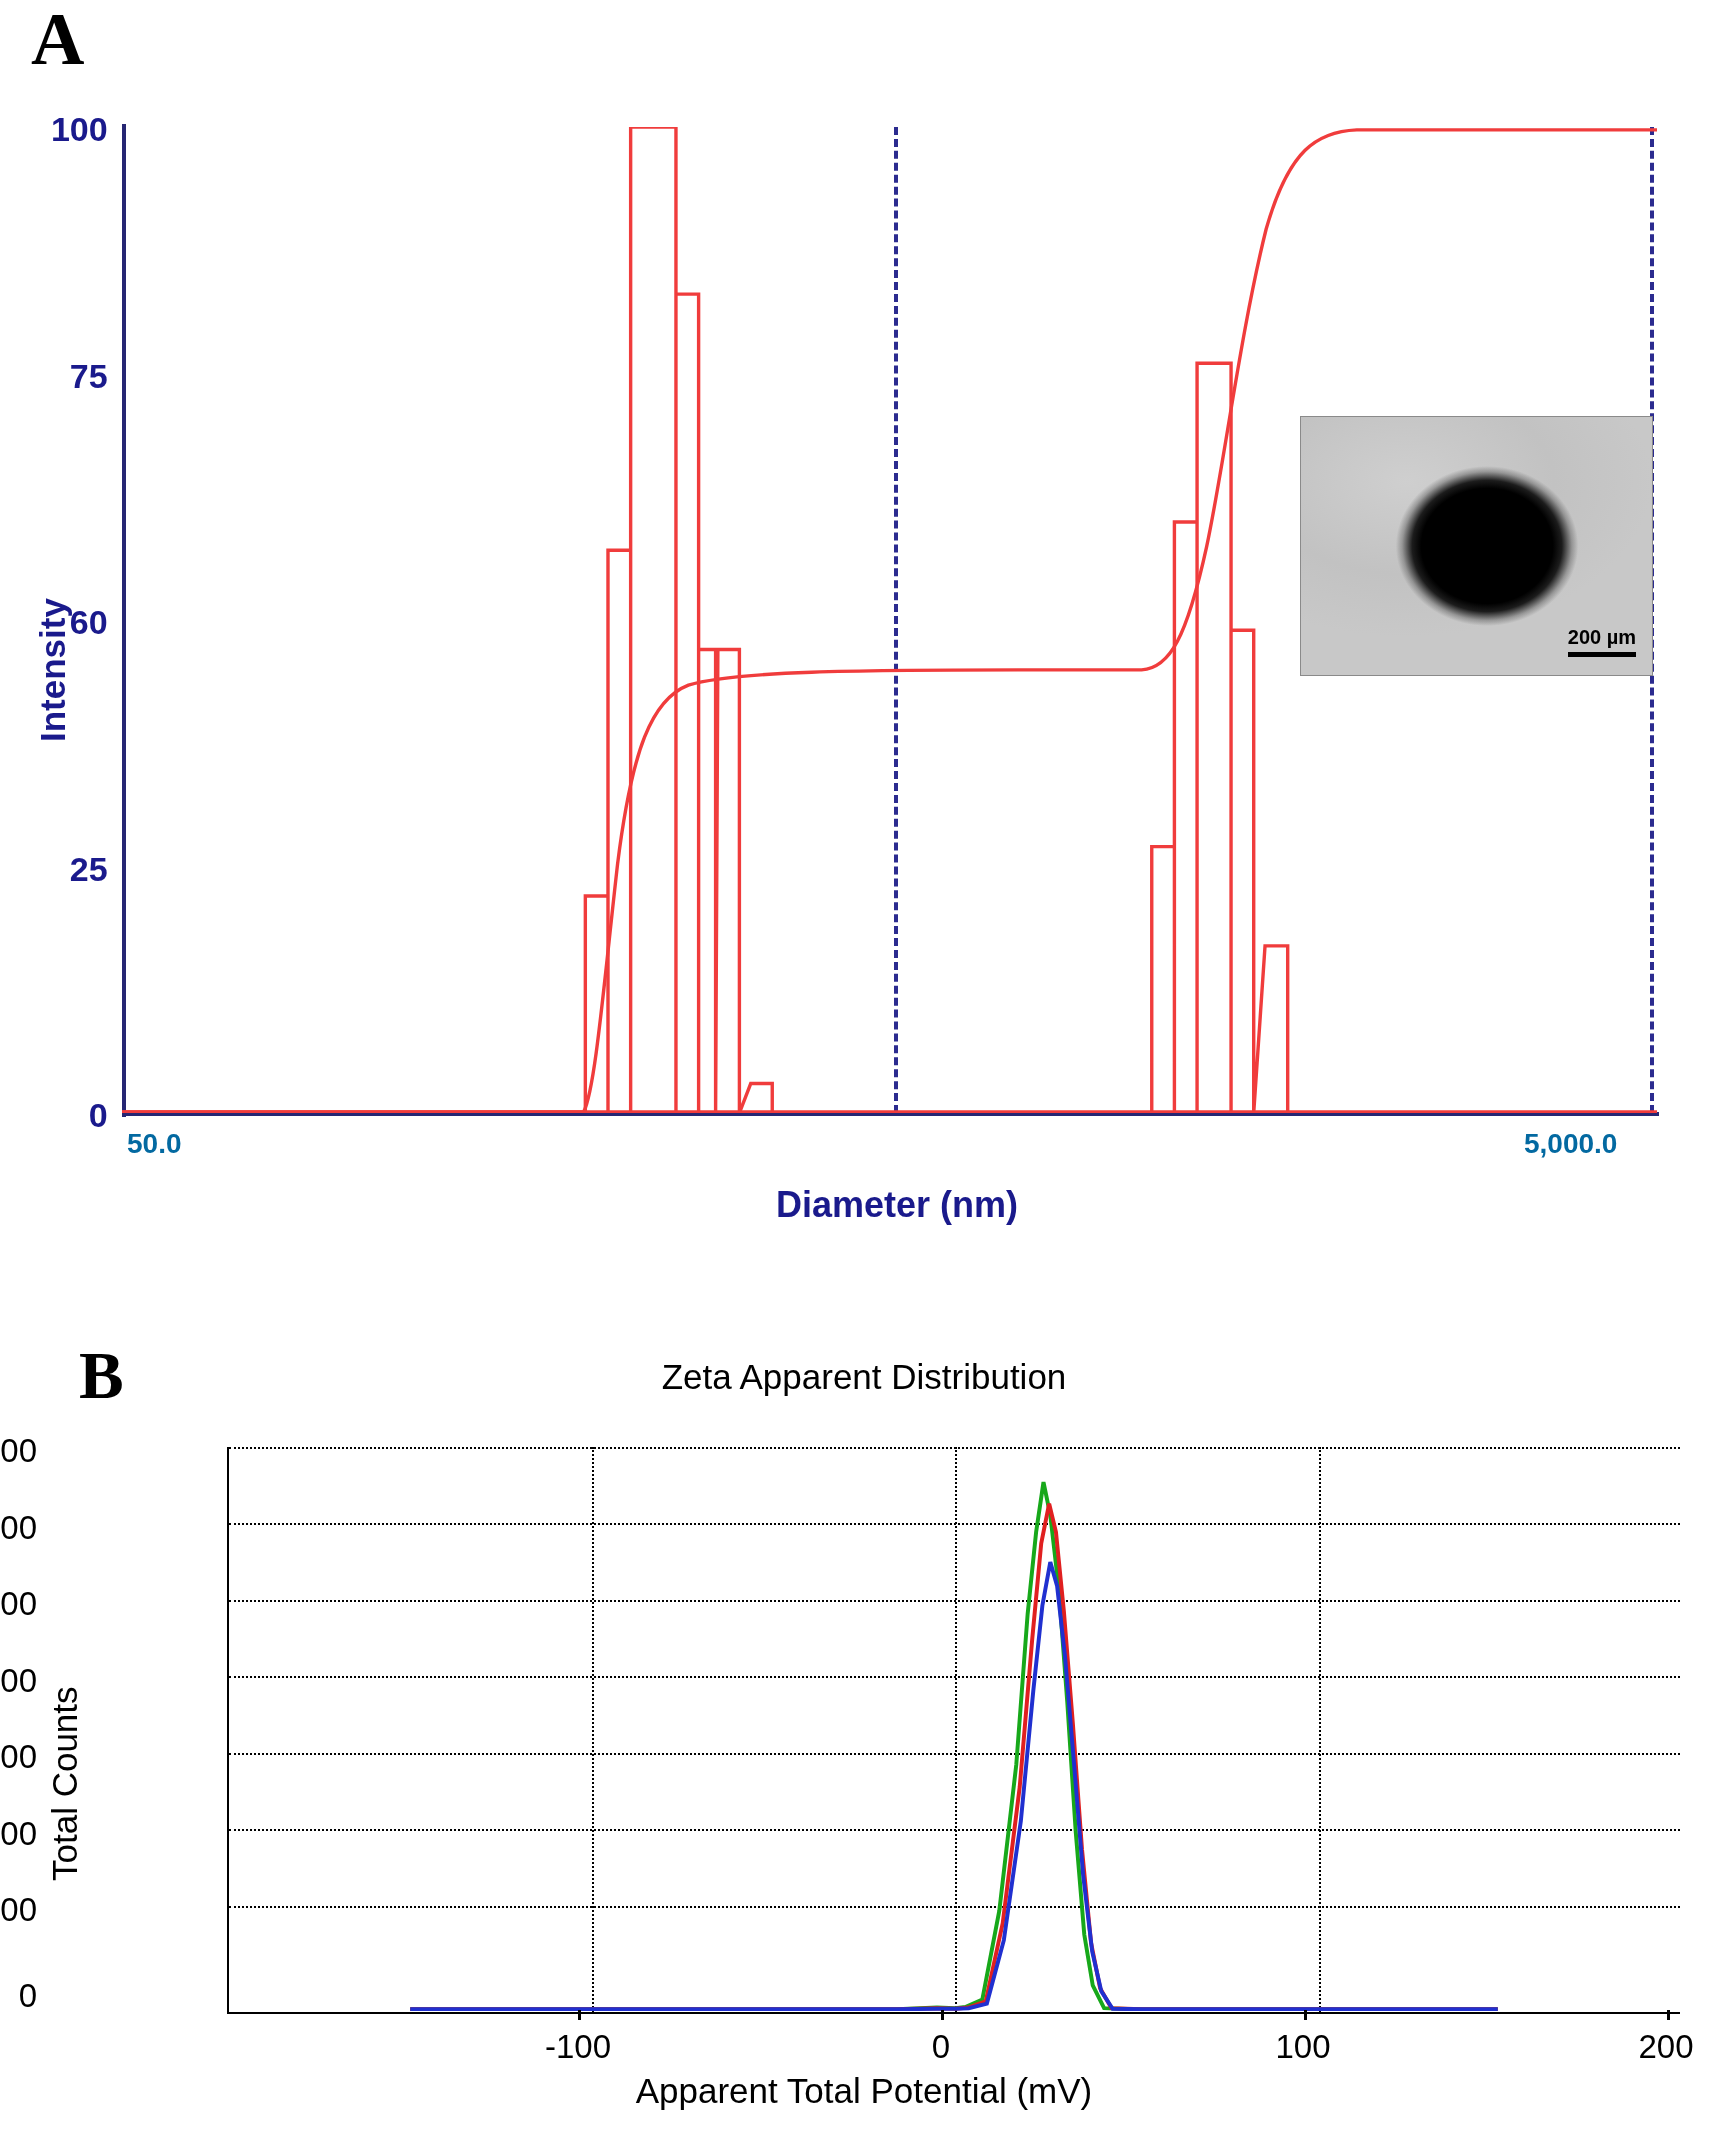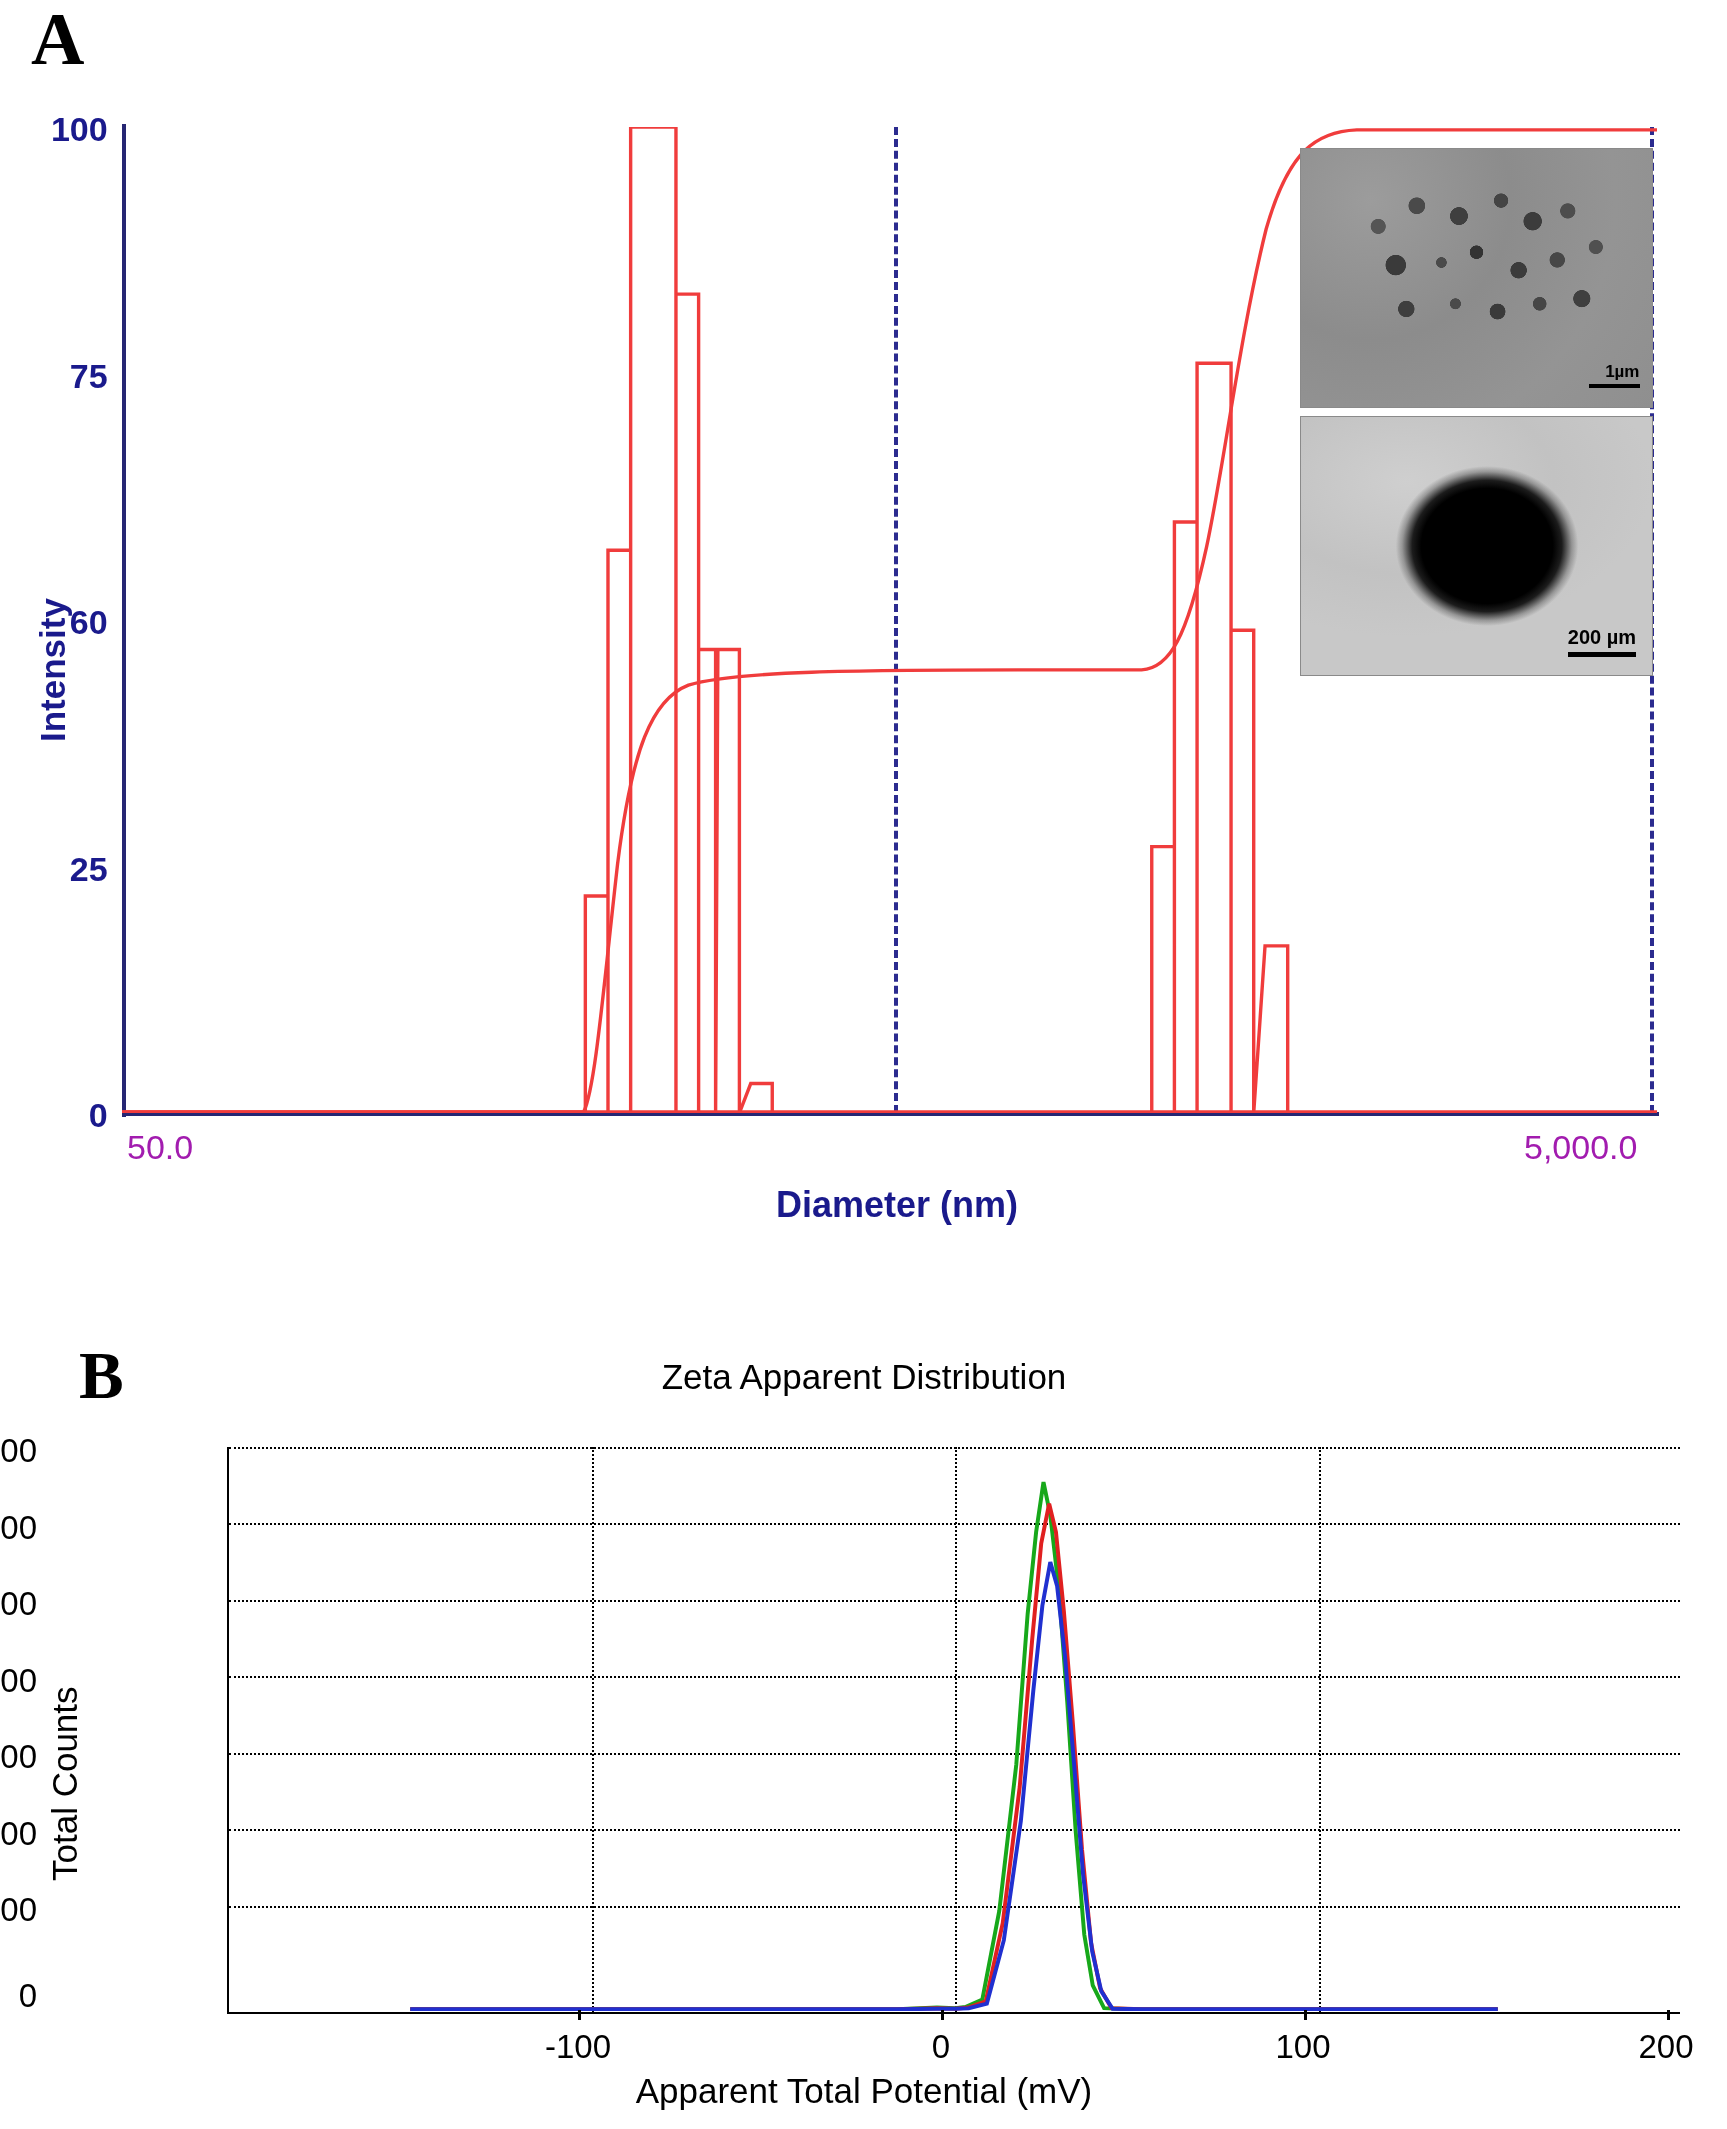--- a/index.html
+++ b/index.html
@@ -63,23 +63,23 @@
     position: absolute;
     color: #1a1a8c;
     font-weight: bold;
     font-size: 34px;
     text-align: right;
     width: 102px;
     left: 5.7px;
   }
   .a-xtick-label {
     position: absolute;
-    color: #a21caf;
-    font-weight: normal;
-    font-size: 34px;
+    color: #0369a1;
+    font-weight: bold;
+    font-size: 28px;
   }
   #a-ylabel {
     position: absolute;
     color: #1a1a8c;
     font-weight: bold;
     font-size: 35px;
     transform: rotate(-90deg);
     transform-origin: left top;
     left: 33px;
     top: 742px;
@@ -291,24 +291,20 @@
          C1080,960 1300,958 1600,958
          L1800,958
          C1850,955 1880,900 1915,740
          C1945,600 1975,360 2020,180
          C2060,40 2110,8 2180,5
          L2710,5"></path>
 
     <line x1="0" y1="1738" x2="2710" y2="1738" stroke="#f03c3c" stroke-width="6"></line>
   </svg>
 
-  <div id="inset-tem" class="inset-img">
-    <div class="scalebar" style="right:12.5px; bottom:19px; width:51px; height:4px;"></div>
-    <div class="scalebar-label" style="right:12.5px; bottom:25px; font-size:17px;">1µm</div>
-  </div>
 
   <div id="inset-opt" class="inset-img">
     <div class="scalebar" style="right:16px; bottom:18px; width:68px; height:5.1px;"></div>
     <div class="scalebar-label" style="right:16px; bottom:26px; font-size:20px;">200 µm</div>
   </div>
 </div>
 
 <div id="panel-b">
 
   <div id="panel-b-letter" class="panel-letter">B</div>

